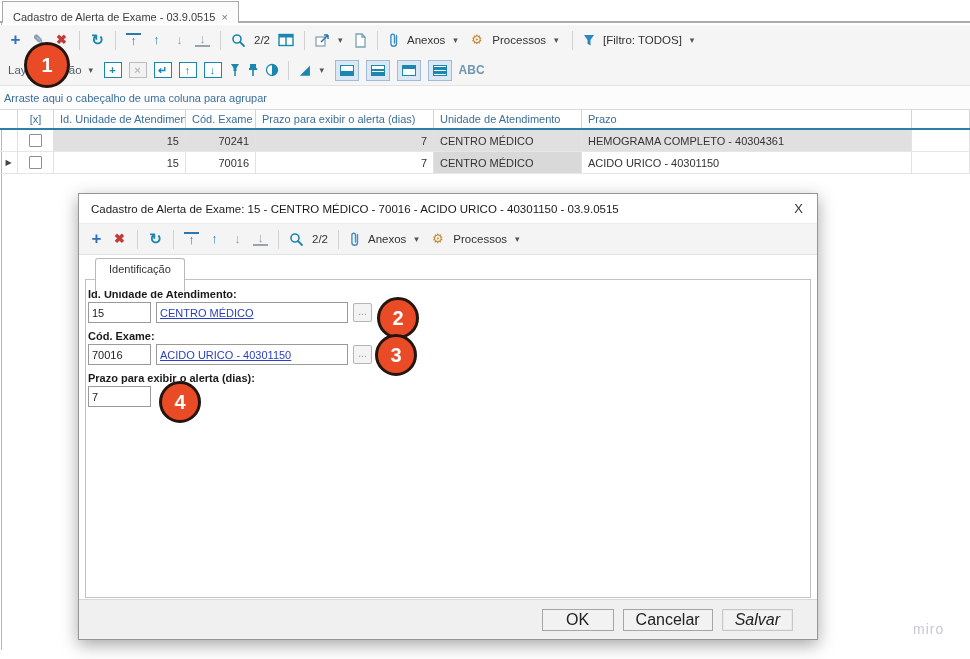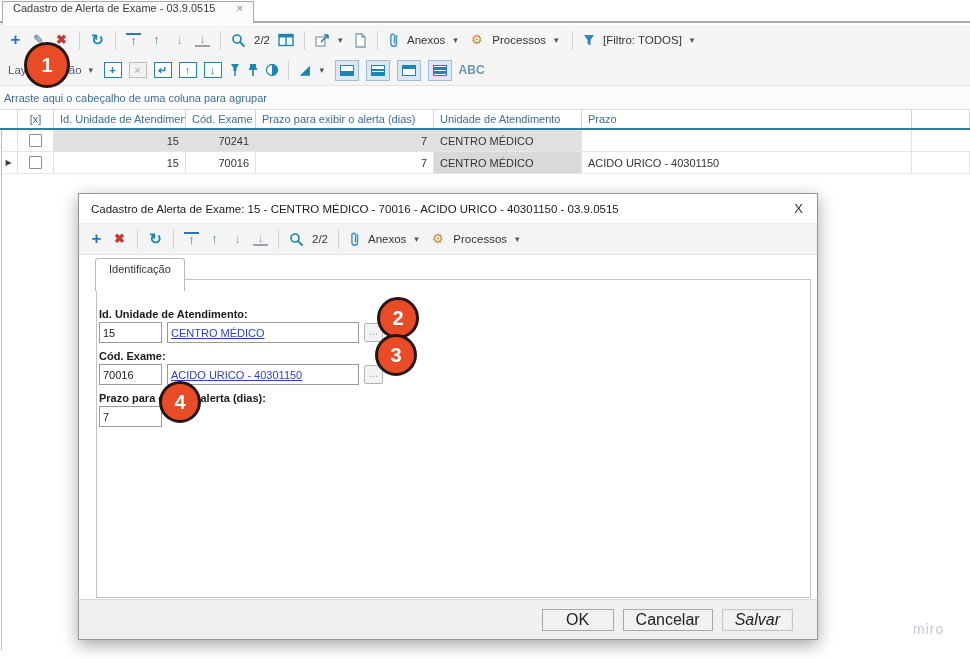--- a/index.html
+++ b/index.html
@@ -6,21 +6,21 @@
   html,body { background:#fff; }
   .stage {
     position: relative; width: 970px; height: 659px;
     background: #fff; overflow: hidden;
     font-family: "Liberation Sans", sans-serif; font-size: 11px; color: #333;
   }
   
   .win-left-border { position:absolute; left:1px; top:0; width:1px; height:650px; background:#b9b9b9; }
   .tabstrip { position:absolute; left:0; top:0; right:0; height:23px; background:#fff; border-bottom:2px solid #ababab; }
   .doc-tab { position:absolute; left:2px; top:1px; height:22px; background:#fbfbfb;
-    border:1px solid #a9a9a9; border-bottom:none; display:flex; align-items:flex-start; gap:21px; padding:0 10px; }
+    border:1px solid #a9a9a9; border-bottom:none; display:flex; align-items:flex-end; gap:6px; padding:0 10px; }
   .doc-tab .title { color:#3c3c3c; }
   .doc-tab .x { color:#7a7a7a; font-size:11px; cursor:pointer; }
   
   .toolbar { position:absolute; left:0; right:0; background:#f5f5f6; display:flex; align-items:center; padding-left:8px; gap:8px; font-size:11.5px; }
   .toolbar1 { top:25px; height:30px; }
   .toolbar2 { top:55px; height:31px; border-bottom:1px solid #e3e3e3; gap:7px; }
   .sep { width:1px; height:19px; background:#d2d2d2; margin:0 2px; flex:0 0 auto; }
   .ic { display:inline-block; min-width:15px; text-align:center; font-weight:bold; font-size:14px; line-height:16px; cursor:pointer; }
   .ic-add { color:#2f6fbd; font-size:17px; }
   .ic-edit { color:#8aa0b4; font-size:13px; }
@@ -66,21 +66,21 @@
   .dialog { position:absolute; left:78px; top:193px; width:740px; height:447px; background:#fff;
     border:1px solid #959595; box-shadow:0 5px 16px rgba(0,0,0,.35); z-index:10; }
   .dlg-title { position:absolute; left:0; right:0; top:0; height:30px; display:flex; align-items:center;
     padding:0 12px; font-size:11.5px; color:#1a1a1a; border-bottom:1px solid #ececec; background:#fff; }
   .dlg-title .t { flex:1; }
   .dlg-close { font-size:13px; color:#333; cursor:pointer; padding:0 2px; }
   .dlg-toolbar { position:absolute; left:0; right:0; top:30px; height:31px; background:#f4f4f5;
     border-bottom:1px solid #e3e3e3; display:flex; align-items:center; padding-left:10px; gap:8px; font-size:11.5px; }
   .dlg-tab { position:absolute; left:16px; top:64px; height:22px; background:#fff; border:1px solid #b9b9b9;
     border-bottom:none; border-radius:3px 3px 0 0; display:flex; align-items:flex-end; padding:16px 13px; z-index:2; cursor:pointer; }
-  .dlg-page { position:absolute; left:6px; right:6px; top:85px; bottom:41px; border:1px solid #c2c2c2; background:#fff; padding:28px 0 0 2px;margin-left:11px; }
+  .dlg-page { position:absolute; left:6px; right:6px; top:85px; bottom:41px; border:1px solid #c2c2c2; background:#fff; padding:8px 0 0 2px; }
   .fgroup { margin-bottom:7px; }
   .flabel { font-weight:bold; color:#1a1a1a; margin-bottom:2px; }
   .frow { display:flex; align-items:center; gap:5px; }
   .tin { height:21px; border:1px solid #9a9a9a; background:#fff; font-family:"Liberation Sans",sans-serif;
     font-size:11px; padding:1px 3px; color:#222; }
   .tin.small { width:63px; }
   .linkbox { width:192px; height:21px; border:1px solid #9a9a9a; background:#fff; display:flex; align-items:center; padding:0 3px; overflow:hidden; }
   .linkbox a { color:#2b3fc4; text-decoration:underline; white-space:nowrap; cursor:pointer; }
   .dots-btn { width:19px; height:19px; border:1px solid #b5b5b5; background:#f3f3f3; color:#9a9a9a;
     font-size:10px; line-height:15px; text-align:center; border-radius:2px; cursor:pointer; }
@@ -246,20 +246,21 @@
     </div>
     <div class="grow gbody-row">
       <div class="gc ctr"></div>
       <div class="gc ctr">
           <span class="cb"></span>
         </div>
       <div class="gc num sel">15</div>
       <div class="gc num sel">70241</div>
       <div class="gc num sel">7</div>
       <div class="gc sel">CENTRO MÉDICO</div>
+      <div class="gc sel">HEMOGRAMA COMPLETO - 40304361</div>
       <div class="gc"></div>
     </div>
     <div class="grow gbody-row">
       <div class="gc ctr">
           <span class="rowind">▶</span>
         </div>
       <div class="gc ctr">
           <span class="cb"></span>
         </div>
       <div class="gc num">15</div>

